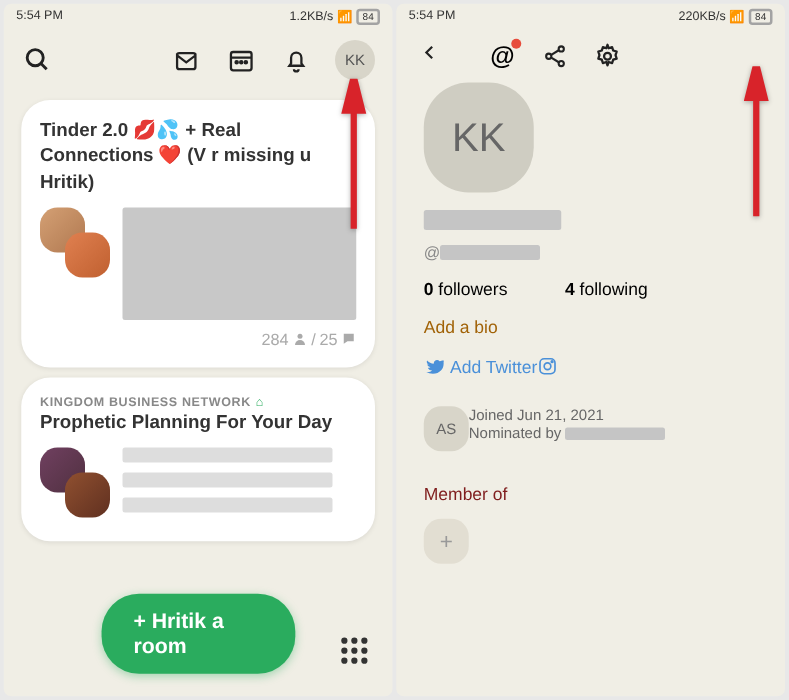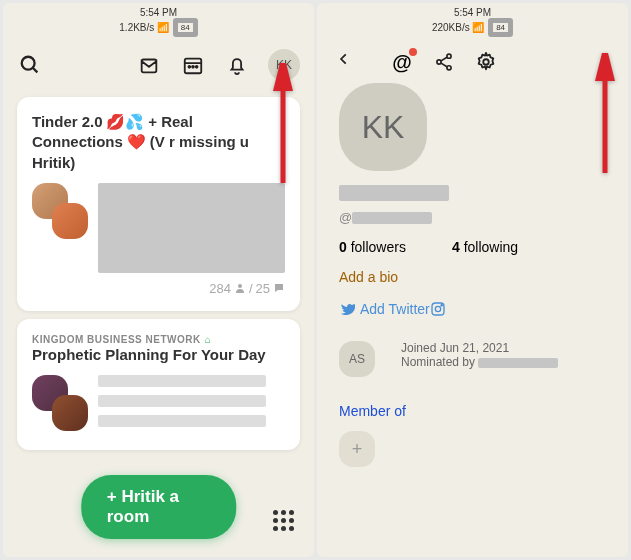--- a/index.html
+++ b/index.html
@@ -1,27 +1,27 @@
 <!DOCTYPE html>
 <html><head>
 <meta charset="utf-8">
 <style>
 * { box-sizing: border-box; margin: 0; padding: 0; }
 body { font-family: -apple-system, BlinkMacSystemFont, "Segoe UI", sans-serif; background: #e8e8e8; display: flex; gap: 3px; padding: 3px; width: 631px; height: 560px; overflow: hidden; }
 .screen { width: 312px; height: 554px; background: #f0eee5; border-radius: 6px; overflow: hidden; position: relative; }
-.statusbar { display: flex; justify-content: space-between; align-items: center; padding: 4px 10px; font-size: 10px; font-weight: 500; color: #333; flex-direction: column; }
+.statusbar { display: flex; justify-content: space-between; align-items: flex-start; padding: 4px 10px; font-size: 10px; font-weight: 500; color: #333; }
 .statusbar .right { display: flex; align-items: center; gap: 3px; }
-.battbox { border: 5px solid #a3a3a3; border-radius: 3px; padding: 0 3px; font-size: 8px; }
+.battbox { border: 2px solid #a3a3a3; border-radius: 3px; padding: 0 3px; font-size: 8px; }
 
 .topnav { display: flex; align-items: center; padding: 8px 14px; gap: 18px; }
 .topnav .spacer { flex: 1; }
 .icon24 { width: 26px; height: 26px; display: flex; align-items: center; justify-content: center; color: #222; }
 .avatar-kk { width: 32px; height: 32px; border-radius: 50%; background: #d8d5c9; display: flex; align-items: center; justify-content: center; font-size: 12px; font-weight: 500; color: #555; }
 
-.card { background: #fff; margin: 8px 14px; border-radius: 12px; padding: 15px; box-shadow: 0 1px 4px rgba(0,0,0,0.08); }
+.card { background: #fff; margin: 8px 14px; border-radius: 23px; padding: 15px; box-shadow: 0 1px 4px rgba(0,0,0,0.08); }
 .card-club { font-size: 10px; font-weight: 700; color: #888; letter-spacing: 0.5px; display: flex; align-items: flex-start; gap: 4px; }
 .card-title { font-size: 15px; font-weight: 600; color: #333; line-height: 1.35; margin-bottom: 10px; }
 .card-body { display: flex; gap: 10px; }
 .avatars { position: relative; width: 56px; height: 56px; flex-shrink: 0; }
 .av { width: 36px; height: 36px; border-radius: 14px; position: absolute; background: #bbb; background-size: cover; }
 .av.a1 { top: 0; left: 0; background: linear-gradient(135deg,#d4a074,#b07850); }
 .av.a2 { bottom: 0; right: 0; background: linear-gradient(135deg,#e08050,#c06030); }
 .av.b1 { top: 0; left: 0; background: linear-gradient(135deg,#704060,#503040); }
 .av.b2 { bottom: 0; right: 0; background: linear-gradient(135deg,#905030,#603020); }
 .placeholder-block { flex: 1; background: #c8c8c8; border-radius: 2px; height: 90px; }
@@ -44,23 +44,23 @@
 
 .profile-body { padding: 0 22px; }
 .big-avatar { width: 88px; height: 88px; border-radius: 36px; background: #cfcdc2; display: flex; align-items: center; justify-content: center; font-size: 32px; font-weight: 500; color: #666; margin-bottom: 14px; }
 .redact { background: #c5c5c5; border-radius: 2px; height: 14px; display: inline-block; }
 .handle { font-size: 13px; color: #888; margin-top: 5px; display: flex; align-items: center; }
 .follow-row { display: flex; gap: 46px; margin: 14px 0; font-size: 14px; }
 .follow-row b { font-weight: 700; }
 .add-bio { color: #a16207; font-size: 14px; margin: 14px 0; }
 .social-row { display: flex; font-size: 14px; color: #4a90d9; font-weight: 500; margin: 16px 0 24px; }
 .social-row span { display: flex; align-items: center; gap: 5px; }
-.joined-block { display: flex; gap: 26px; align-items: flex-start; font-size: 12px; color: #666; margin-bottom: 26px; }
+.joined-block { display: flex; gap: 0; align-items: flex-start; font-size: 12px; color: #666; margin-bottom: 26px; }
 .as-av { width: 36px; height: 36px; border-radius: 14px; background: #d8d5c9; display: flex; align-items: center; justify-content: center; font-size: 12px; font-weight: 500; color: #666; flex-shrink: 0; }
-.member-of { font-size: 14px; color: #1d4ed8; margin-bottom: 12px; }
+.member-of { font-size: 14px; color: #7f1d1d; margin-bottom: 12px; }
 .plus-club { width: 36px; height: 36px; border-radius: 14px; background: #e2ded2; display: flex; align-items: center; justify-content: center; font-size: 18px; color: #999; }
 </style>
 </head>
 <body>
 
 <div class="screen">
   <div class="statusbar">
     <span>5:54 PM</span>
     <span class="right">
       <span>1.2KB/s</span>

